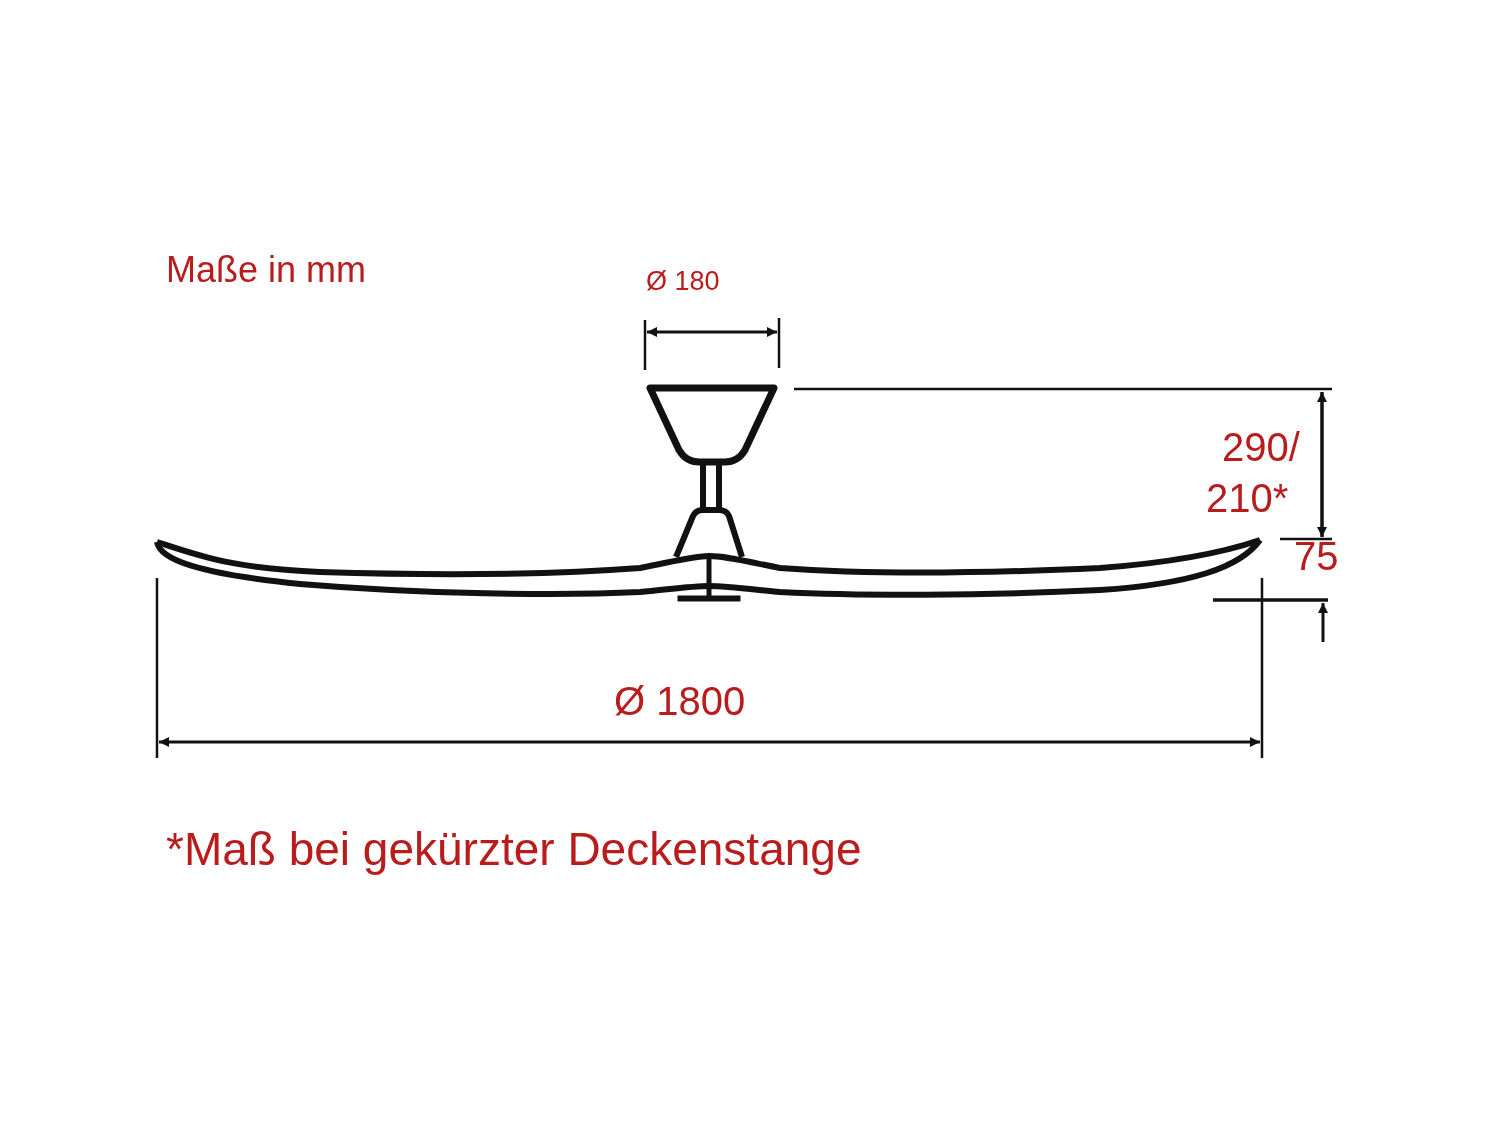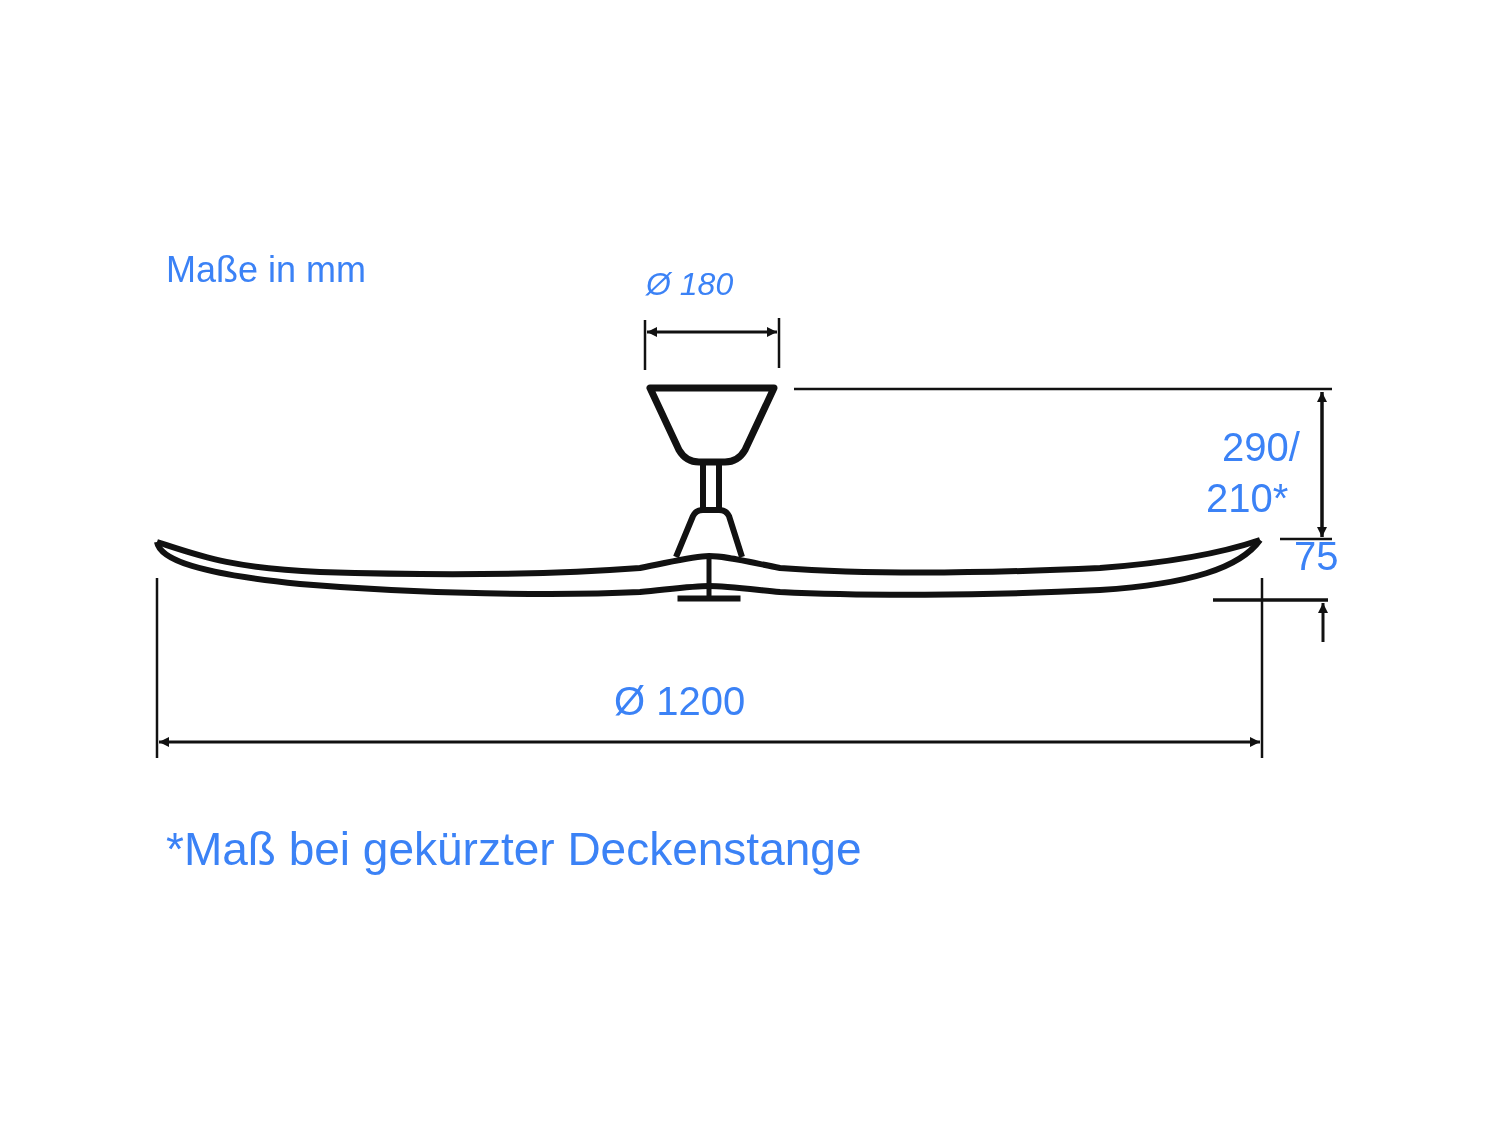--- a/index.html
+++ b/index.html
@@ -1,20 +1,20 @@
 <!DOCTYPE html>
 <html><head>
   <meta charset="utf-8">
   <style>
     html, body { margin: 0; padding: 0; background: #ffffff; }
     body { width: 1500px; height: 1125px; position: relative; overflow: hidden; font-family: "Liberation Sans", sans-serif; color: #111111; }
     .drawing { position: absolute; left: 0; top: 0; width: 1500px; height: 1125px; }
-    .lbl { position: absolute; white-space: nowrap; line-height: 1; color: #3b82f6; font-family: "Liberation Sans", sans-serif; }
+    .lbl { position: absolute; white-space: nowrap; line-height: 1; color: #b91c1c; font-family: "Liberation Sans", sans-serif; }
     .units { left: 166px; top: 252px; font-size: 36px; }
-    .d180 { left: 646px; top: 268px; font-size: 32px; font-style: italic; }
+    .d180 { left: 646px; top: 268px; font-size: 27px; }
     .d1800 { left: 614px; top: 681px; font-size: 40px; }
     .h1 { left: 1222px; top: 427px; font-size: 40px; text-align: center; }
     .h2 { left: 1206px; top: 478px; font-size: 40px; }
     .h75 { left: 1294px; top: 536px; font-size: 40px; }
     .foot { left: 166px; top: 826px; font-size: 46px; }
   </style>
 </head>
 <body>
 
 <svg class="drawing" viewBox="0 0 1500 1125" xmlns="http://www.w3.org/2000/svg">
@@ -71,14 +71,14 @@
     <line x1="1262" y1="578" x2="1262" y2="758"></line>
     <line x1="159" y1="742" x2="1260" y2="742" marker-start="url(#arr)" marker-end="url(#arr)" stroke-width="3"></line>
   </g>
 </svg>
 
 <div class="lbl units">Maße in mm</div>
 <div class="lbl d180">Ø 180</div>
 <div class="lbl h1">290/</div>
 <div class="lbl h2">210*</div>
 <div class="lbl h75">75</div>
-<div class="lbl d1800">Ø 1200</div>
+<div class="lbl d1800">Ø 1800</div>
 <div class="lbl foot">*Maß bei gekürzter Deckenstange</div>
 
 </body></html>

